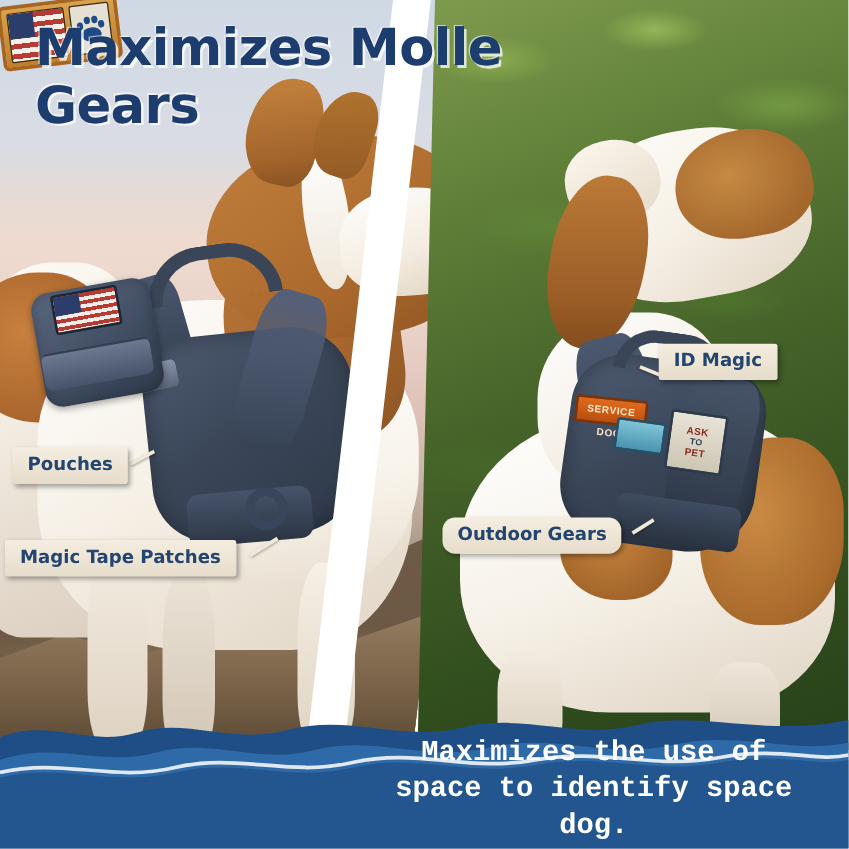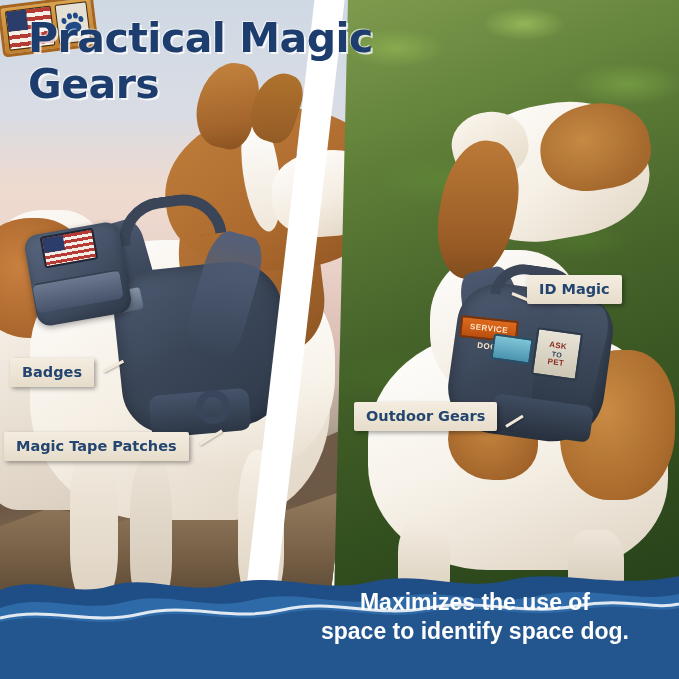--- a/index.html
+++ b/index.html
@@ -418,21 +418,21 @@
   }
   .callout::after {
     content: "";
     position: absolute;
     right: -8px; top: 0;
     width: 0; height: 0;
     border-top: 0 solid transparent;
   }
   #c-pouches        { left: 10px;  top: 358px; }
   #c-magic          { left: 4px;   top: 432px; }
-  #c-outdoor        { left: 354px; top: 402px; }
+  #c-outdoor        { left: 354px; top: 414px; border-radius: 10px; }
   #c-id             { left: 527px; top: 275px; }
 
   
   .leader {
     position: absolute;
     z-index: 10;
     background: #f0e8d9;
     height: 3px;
     box-shadow: 0 1px 2px rgba(0,0,0,.3);
   }
@@ -441,21 +441,21 @@
   #l-outdoor { left: 506px; top: 425px; width: 20px; transform: rotate(-32deg); transform-origin: left center; }
   #l-id      { left: 512px; top: 292px; width: 20px; transform: rotate(22deg); transform-origin: left center; }
 
   
   #caption {
     position: absolute;
     left: 286px; top: 588px;
     width: 378px;
     z-index: 14;
     color: #ffffff;
-    font-family: Liberation Sans, sans-serif;
+    font-family: Liberation Mono, monospace;
     font-weight: bold;
     font-size: 23px;
     line-height: 1.26;
     text-align: center;
   }
 </style>
 </head>
 <body>
 
 <div id="stage">
@@ -546,30 +546,30 @@
   <div id="wave-band">
     <svg viewBox="0 0 679 123" preserveAspectRatio="none">
       <path d="M0,34 C40,18 70,42 110,30 C150,18 185,40 230,28 C280,15 320,38 370,26 C420,14 460,36 510,24 C560,12 610,34 679,20 L679,123 L0,123 Z" fill="#1f4d85"></path>
       <path d="M0,52 C45,36 80,58 125,46 C170,34 205,56 252,44 C300,32 340,54 392,42 C445,30 485,52 538,40 C590,28 635,48 679,38 L679,123 L0,123 Z" fill="#2f6aa8"></path>
       <path d="M0,66 C50,54 90,74 140,62 C190,50 230,70 282,58 C334,46 374,66 428,56 C482,46 522,64 576,54 C626,45 652,58 679,52 L679,123 L0,123 Z" fill="#23558f"></path>
       <path d="M0,62 C50,50 90,70 140,58 C190,46 230,66 282,54 C334,42 374,62 428,52 C482,42 522,60 576,50 C626,41 652,54 679,48" fill="none" stroke="#ffffff" stroke-width="3" opacity="0.85"></path>
     </svg>
   </div>
 
   <div id="headline">
-    <div>Practical Magic</div>
+    <div>Maximizes Molle</div>
     <div>Gears</div>
   </div>
 
   <div class="leader" id="l-pouches"></div>
   <div class="leader" id="l-magic"></div>
   <div class="leader" id="l-outdoor"></div>
   <div class="leader" id="l-id"></div>
 
-  <div class="callout" id="c-pouches">Badges</div>
+  <div class="callout" id="c-pouches">Pouches</div>
   <div class="callout" id="c-magic">Magic Tape Patches</div>
   <div class="callout" id="c-outdoor">Outdoor Gears</div>
   <div class="callout" id="c-id">ID Magic</div>
 
   <div id="caption">
     <div>Maximizes the use of</div>
     <div>space to identify space dog.</div>
   </div>
 
 </div>

